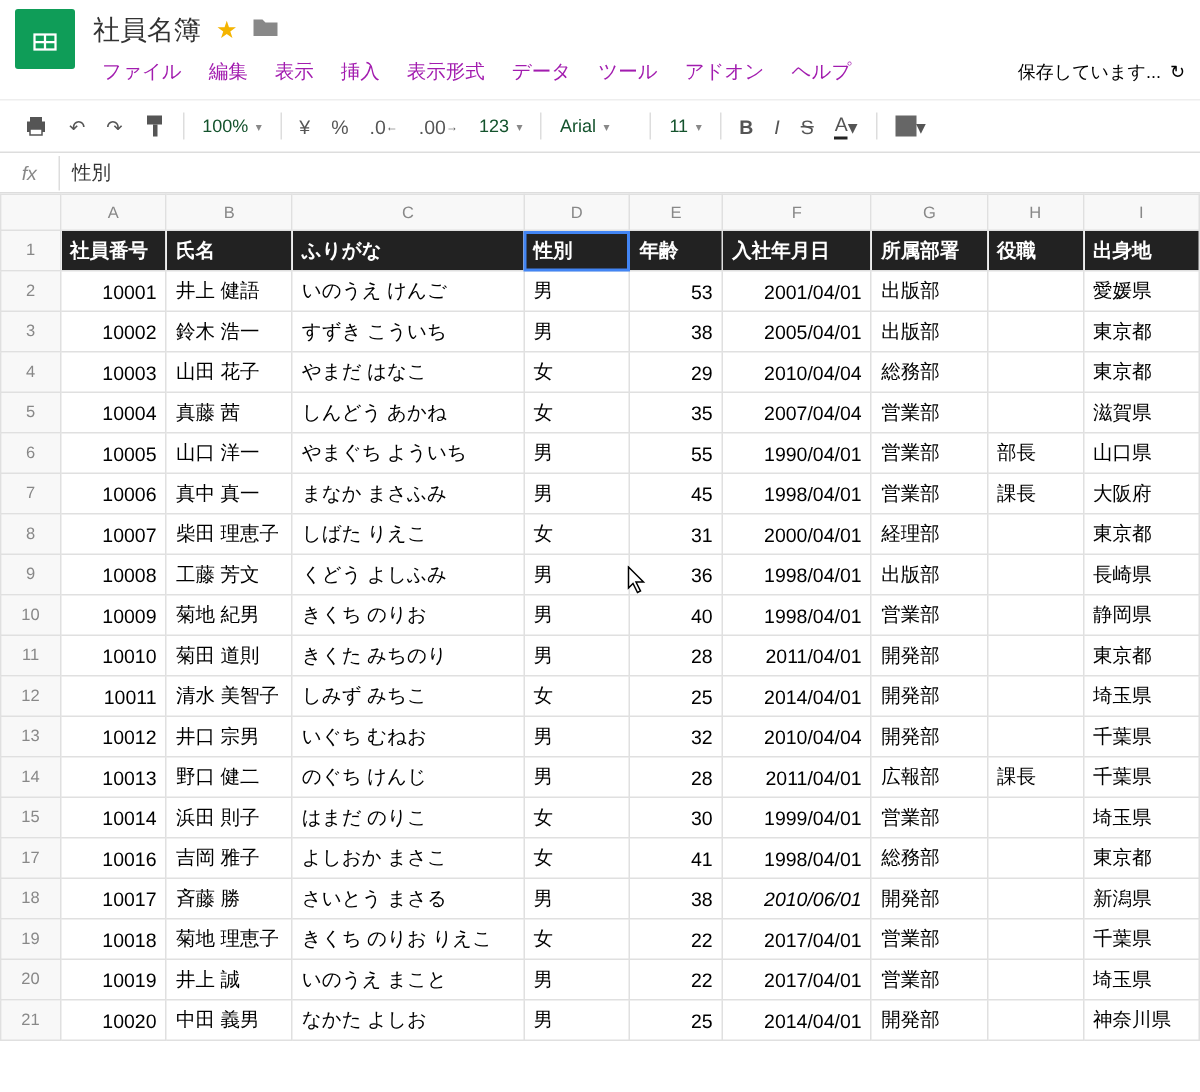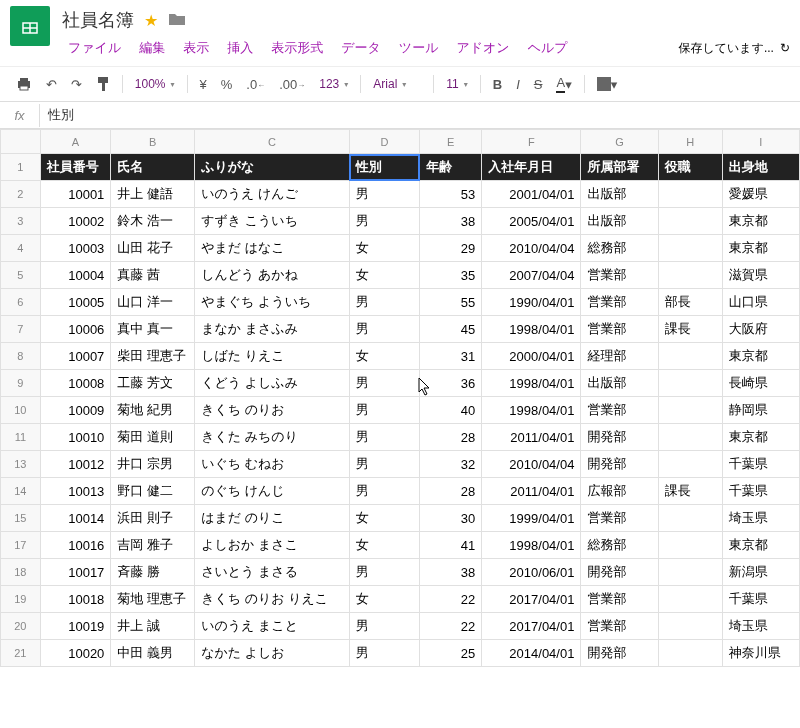--- a/index.html
+++ b/index.html
@@ -13,21 +13,21 @@
 .doc-title { font-size: 18px; color: #333; }
 .star { color: #f4b400; font-size: 16px; cursor: pointer; }
 .folder { color: #888; font-size: 15px; cursor: pointer; }
 .menu-row { display: flex; gap: 2px; padding: 2px 0 6px 2px; }
 .menu-item { padding: 3px 8px; color: #a21caf; font-size: 13px; cursor: pointer; }
 .save-status { display: flex; align-items: center; gap: 6px; color: #000000; font-size: 12px; }
 
 .toolbar { display: flex; align-items: center; padding: 4px 10px; border-bottom: 1px solid #ddd; border-top: 1px solid #eee; gap: 2px; }
 .tb-btn { padding: 4px 6px; color: #555; cursor: pointer; display: flex; align-items: center; font-size: 13px; }
 .tb-sep { width: 1px; height: 18px; background: #ddd; margin: 0 4px; }
-.tb-dd { display: flex; align-items: center; gap: 3px; padding: 4px 6px; cursor: pointer; font-size: 12px; color: #701a75; }
+.tb-dd { display: flex; align-items: center; gap: 3px; padding: 4px 6px; cursor: pointer; font-size: 12px; color: #14532d; }
 .tb-dd::after { content: "▾"; font-size: 8px; color: #888; margin-left: 2px; }
 .fill-swatch { width: 14px; height: 14px; background: #666; display: inline-block; }
 .txtA { border-bottom: 2px solid #222; padding-bottom: 1px; }
 
 .formula-bar { display: flex; align-items: center; border-bottom: 1px solid #ddd; }
 .fx { width: 40px; text-align: center; color: #888; font-style: italic; font-size: 13px; padding: 4px 0; border-right: 1px solid #ddd; }
 .formula-input { flex: 1; padding: 4px 8px; font-size: 13px; color: #333; }
 
 .sheet { position: relative; height: 590px; overflow: auto; }
 table { border-collapse: collapse; width: 100%; table-layout: fixed; }
@@ -268,20 +268,32 @@
           <td>菊田 道則</td>
           <td>きくた みちのり</td>
           <td>男</td>
           <td class="num">28</td>
           <td style="text-align: right;">2011/04/01</td>
           <td>開発部</td>
           <td></td>
           <td>東京都</td>
         </tr>
         <tr>
+          <td class="rowhdr">12</td>
+          <td class="num">10011</td>
+          <td>清水 美智子</td>
+          <td>しみず みちこ</td>
+          <td>女</td>
+          <td class="num">25</td>
+          <td style="text-align: right;">2014/04/01</td>
+          <td>開発部</td>
+          <td></td>
+          <td>埼玉県</td>
+        </tr>
+        <tr>
           <td class="rowhdr">13</td>
           <td class="num">10012</td>
           <td>井口 宗男</td>
           <td>いぐち むねお</td>
           <td>男</td>
           <td class="num">32</td>
           <td style="text-align: right;">2010/04/04</td>
           <td>開発部</td>
           <td></td>
           <td>千葉県</td>
@@ -322,21 +334,21 @@
           <td></td>
           <td>東京都</td>
         </tr>
         <tr>
           <td class="rowhdr">18</td>
           <td class="num">10017</td>
           <td>斉藤 勝</td>
           <td>さいとう まさる</td>
           <td>男</td>
           <td class="num">38</td>
-          <td style="text-align: right;">2010/06/01</td>
+          <td style="text-align: right; font-style: italic;">2010/06/01</td>
           <td>開発部</td>
           <td></td>
           <td>新潟県</td>
         </tr>
         <tr>
           <td class="rowhdr">19</td>
           <td class="num">10018</td>
           <td>菊地 理恵子</td>
           <td>きくち のりお りえこ</td>
           <td>女</td>

